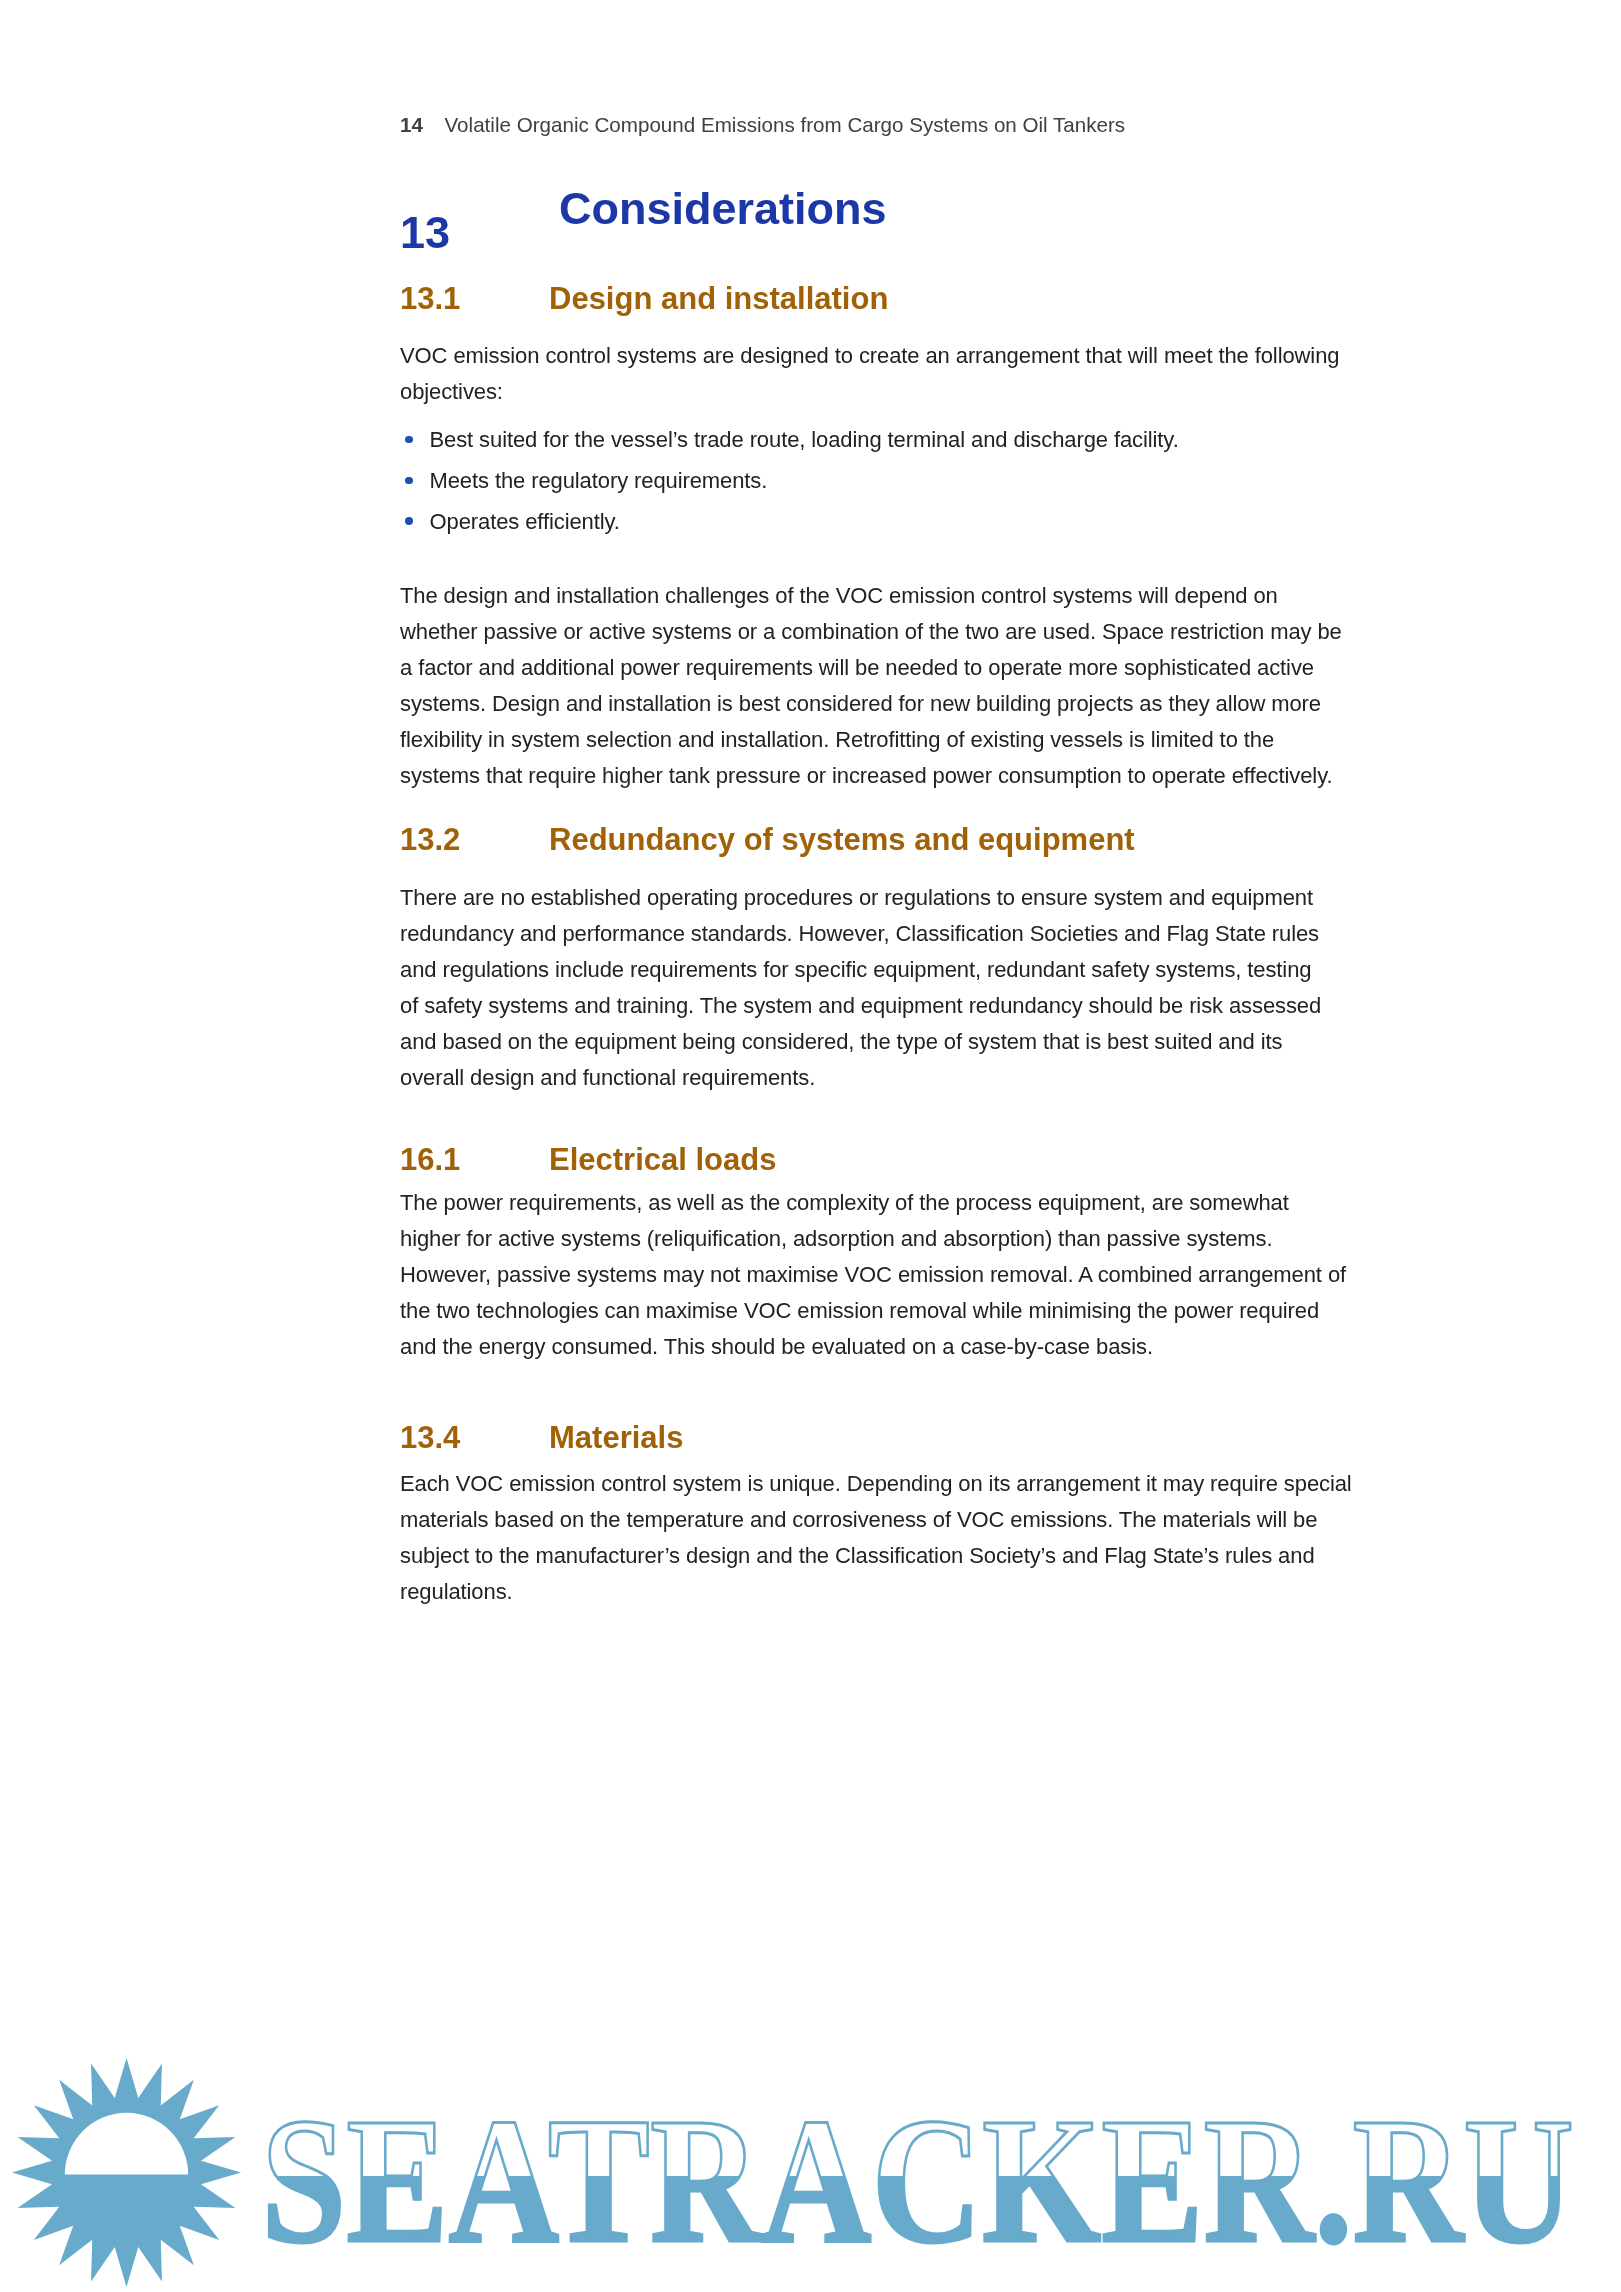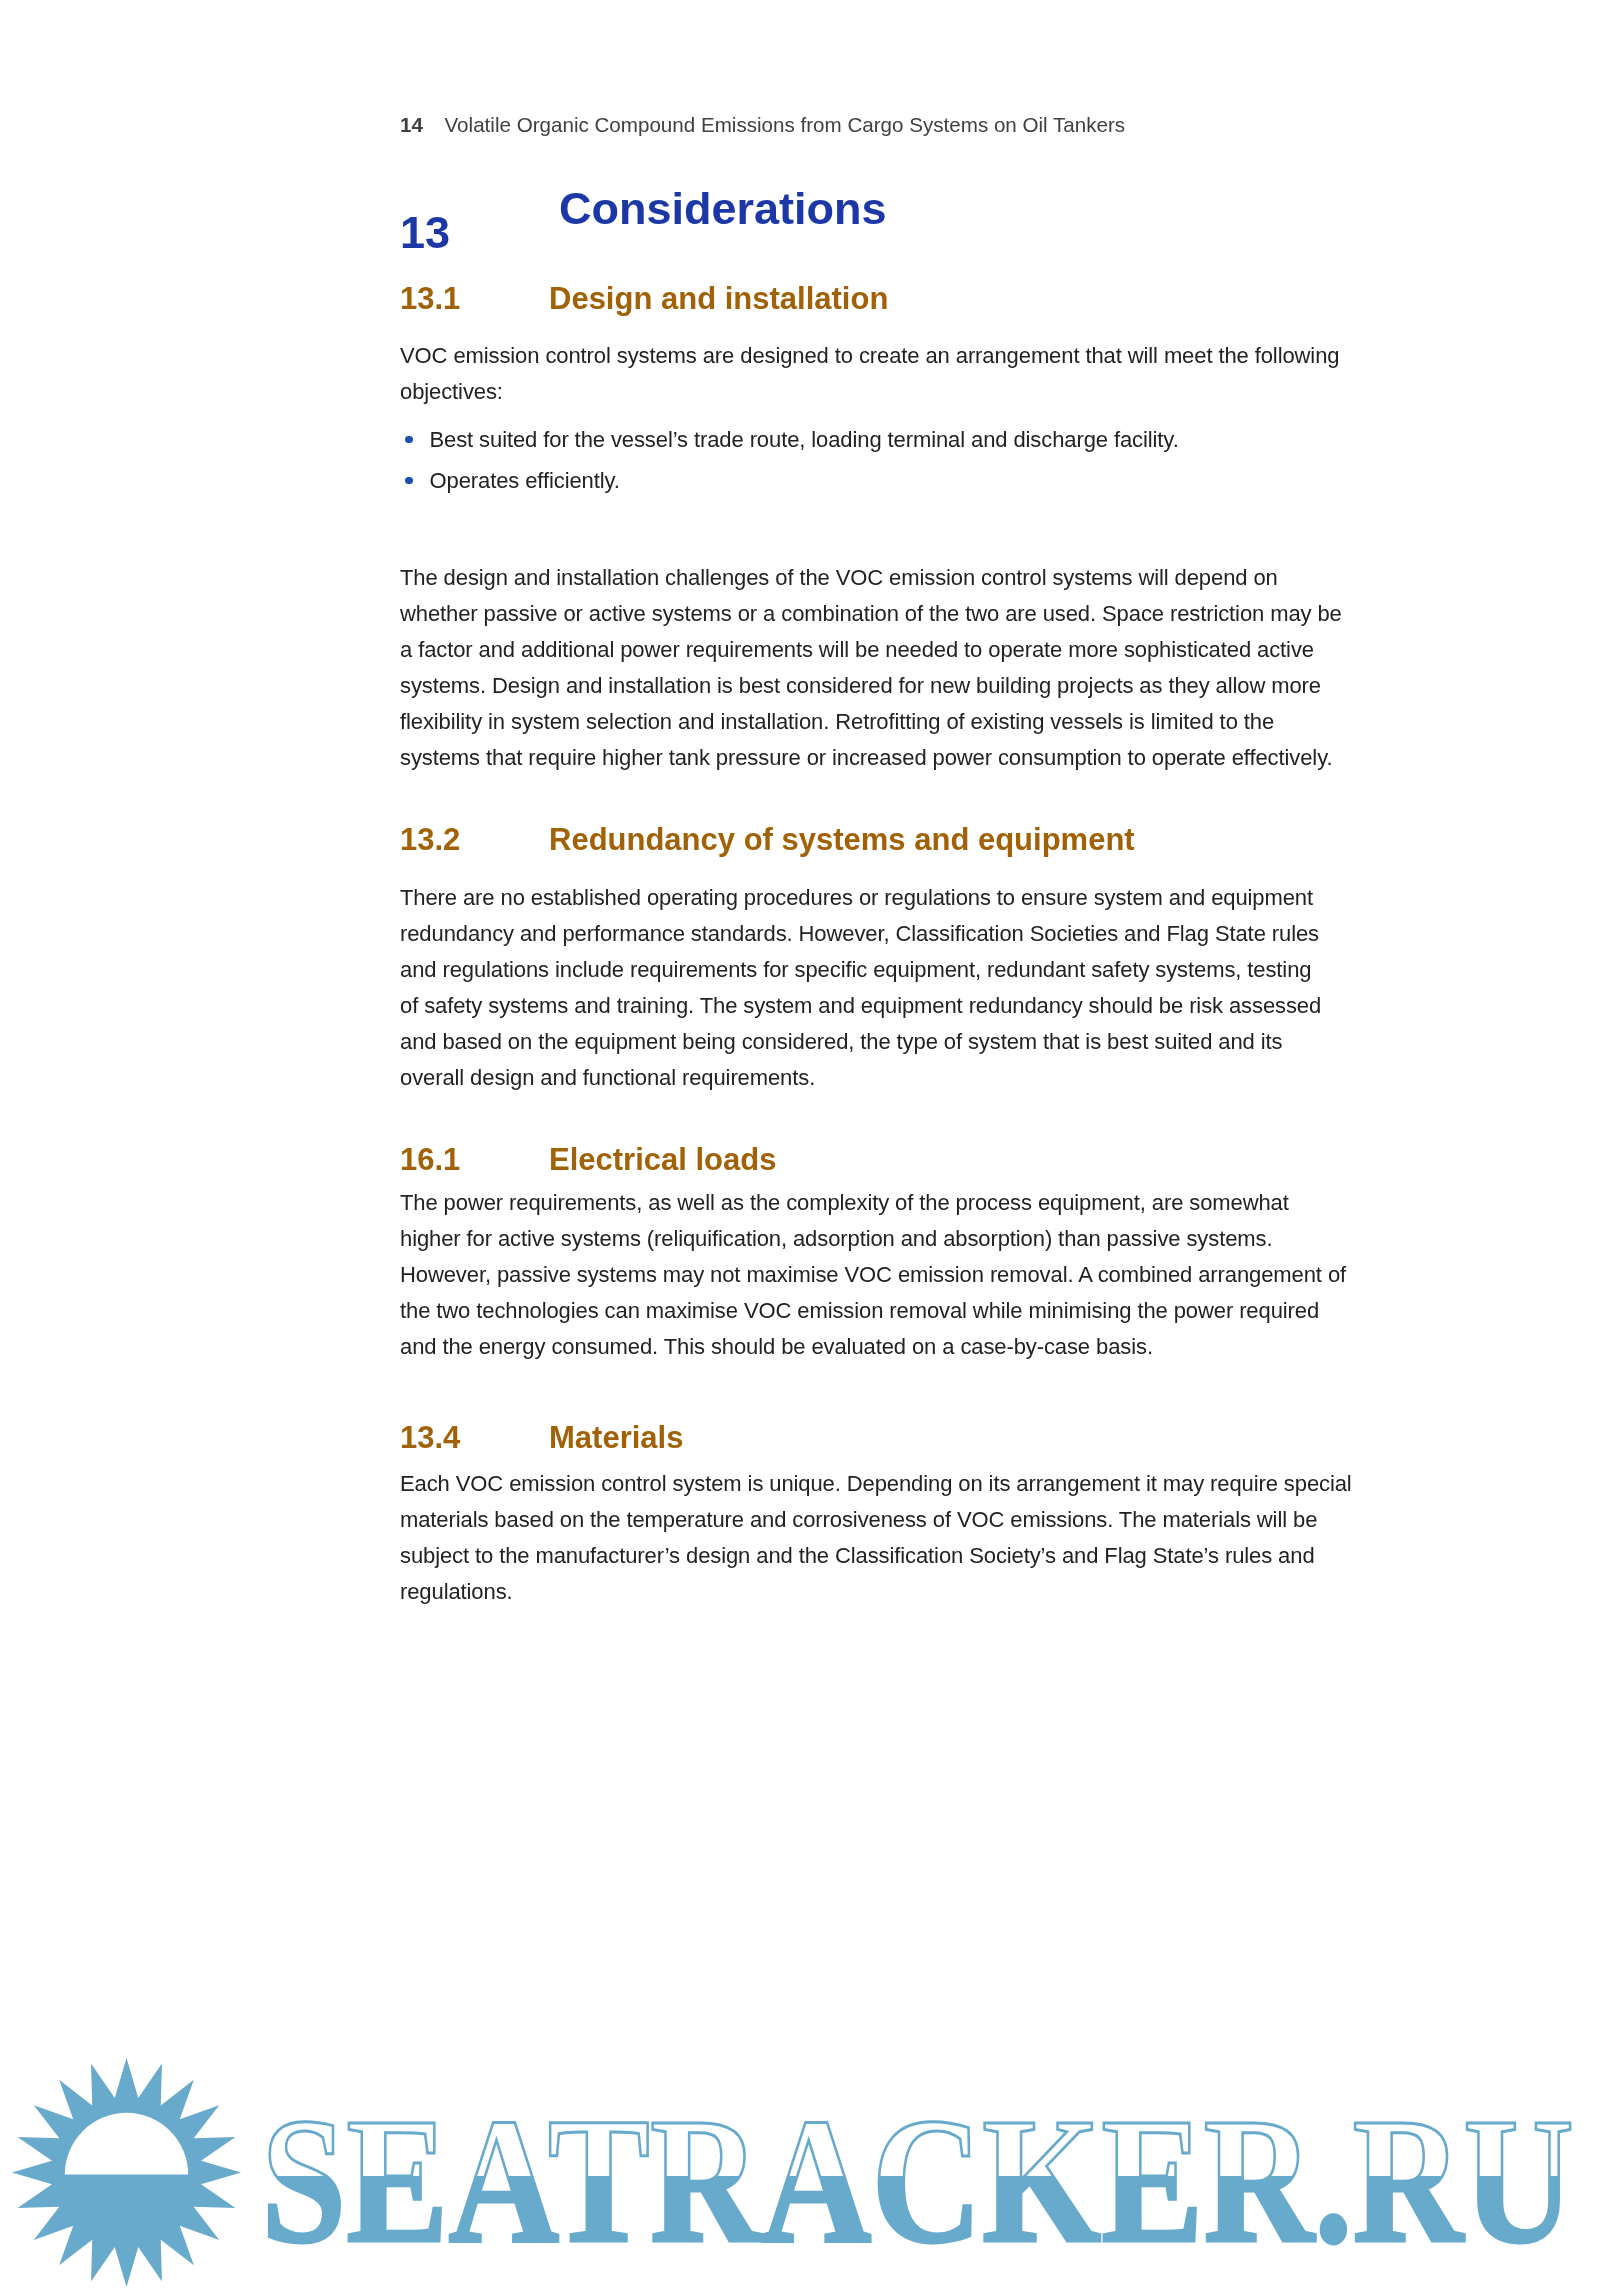--- a/index.html
+++ b/index.html
@@ -74,25 +74,29 @@
   <div class="body-par" style="top:338px">VOC emission control systems are designed to create an arrangement that will meet the following
 objectives:</div>
 
   <ul class="bullets">
     <li>
       <span class="dot"></span>
       <span>Best suited for the vessel’s trade route, loading terminal and discharge facility.</span>
     </li>
     <li>
       <span class="dot"></span>
+      <span>Meets the regulatory requirements.</span>
+    </li>
+    <li>
+      <span class="dot"></span>
       <span>Operates efficiently.</span>
     </li>
   </ul>
 
-  <div class="body-par" style="top:560px">The design and installation challenges of the VOC emission control systems will depend on
+  <div class="body-par" style="top:578px">The design and installation challenges of the VOC emission control systems will depend on
 whether passive or active systems or a combination of the two are used. Space restriction may be
 a factor and additional power requirements will be needed to operate more sophisticated active
 systems. Design and installation is best considered for new building projects as they allow more
 flexibility in system selection and installation. Retrofitting of existing vessels is limited to the
 systems that require higher tank pressure or increased power consumption to operate effectively.</div>
 
   <div class="h2" style="top:823px">
     <span class="sec-num">13.2</span>
     <span class="sec-title">Redundancy of systems and equipment</span>
   </div>

